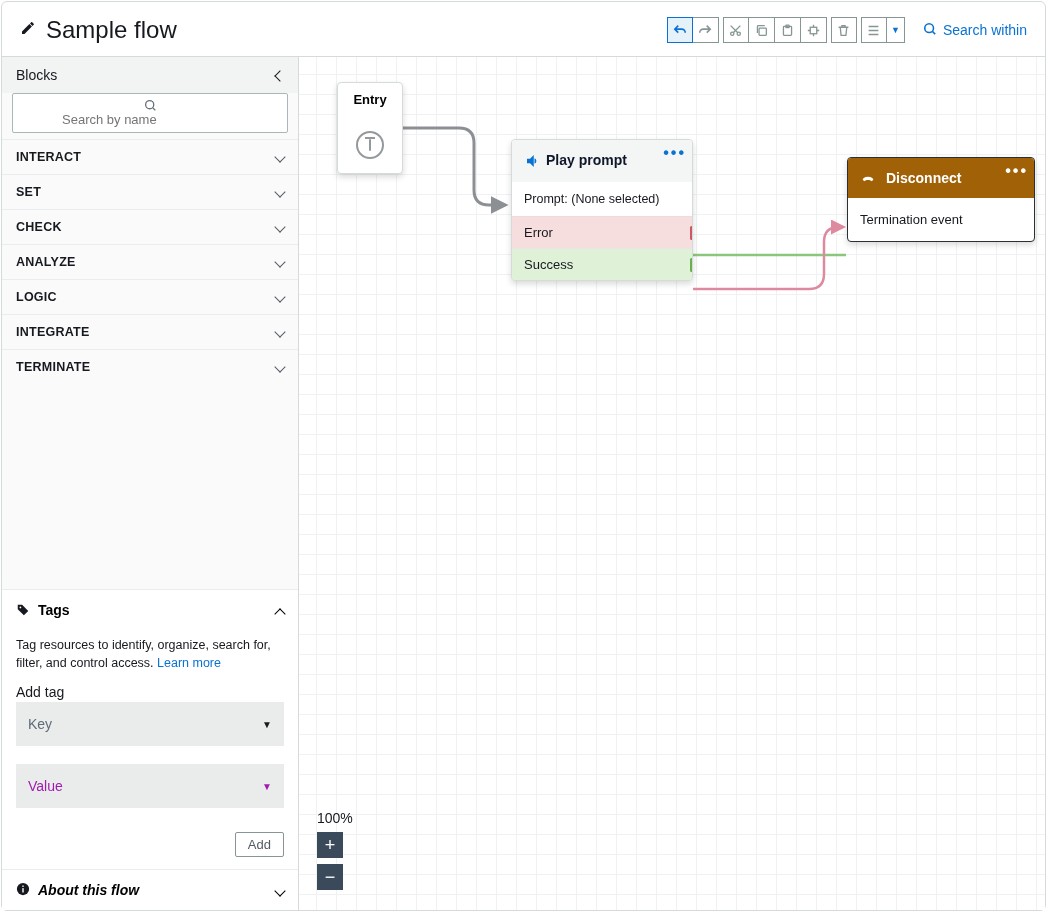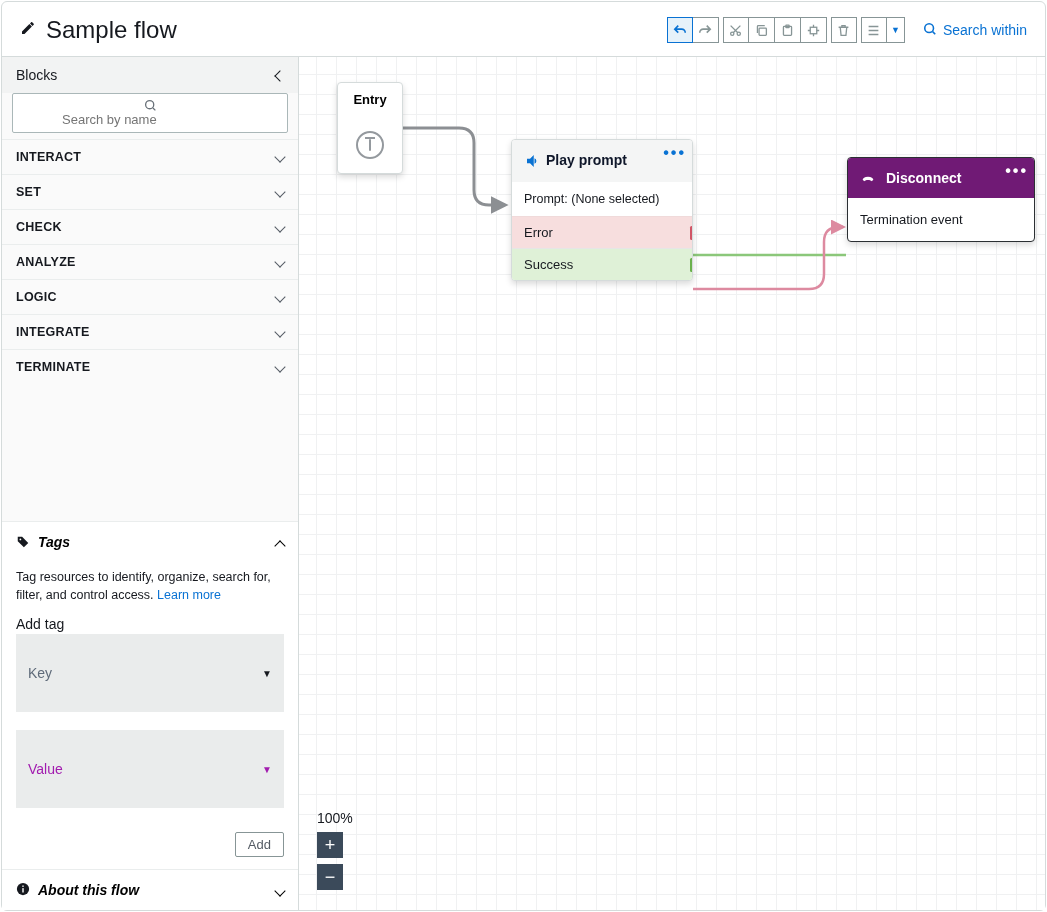--- a/index.html
+++ b/index.html
@@ -22,27 +22,27 @@
 
   
   .sidebar { width: 297px; min-width:297px; border-right:1px solid #d5dbdb; background:#fafafa; display:flex; flex-direction:column; }
   .blocks-hdr { display:flex; align-items:center; justify-content:space-between; padding:10px 14px; font-size:14px; color:#16191f; background:#f2f3f3;}
   .searchbox { margin: 0 10px 6px 10px; background:#fff; border:1px solid #aab7b8; border-radius:2px; display:flex; align-items:center; padding:5px 8px; font-size:13px; color:#687078;flex-direction:column;}
   .searchbox input { border:none; outline:none; flex:1; font-size:13px; color:#16191f; background:transparent;}
   .cat { display:flex; align-items:center; justify-content:space-between; padding:10px 14px; border-top:1px solid #eaeded; font-size:12.5px; font-weight:700; color:#16191f; letter-spacing:0.02em; cursor:pointer;}
   .cat .chev { color:#545b64;}
   .spacer { flex:1; }
 
-  .tags-hdr { display:flex; align-items:center; justify-content:space-between; padding:12px 14px; border-top:1px solid #eaeded; background:#fff; font-size:14px; font-weight:700;font-style:italic;}
+  .tags-hdr { display:flex; align-items:center; justify-content:space-between; padding:12px 14px; border-top:1px solid #eaeded; background:#fff; font-size:14px; font-weight:700;}
   .tags-hdr .left { display:flex; align-items:center; gap:8px;}
   .tags-body { padding: 6px 14px 12px 14px; background:#fff; font-size:13px; color:#16191f;}
   .tags-desc { font-size:12.5px; color:#16191f; line-height:1.45; margin-bottom:12px;}
   .tags-desc a { color:#0972d3; text-decoration:none;}
   .addtag-lbl { font-size:14px; margin-bottom:2px; display:block;}
-  .selfield { background:#eaecec; padding:31px 12px; display:flex; align-items:center; justify-content:space-between; font-size:14px; color:#5f6b7a; margin-bottom:18px;}
+  .selfield { background:#eaecec; padding:14px 12px; display:flex; align-items:center; justify-content:space-between; font-size:14px; color:#5f6b7a; margin-bottom:18px;}
   .selfield.disabled { color:#a21caf; }
   .addbtn-row { display:flex; justify-content:flex-end; padding-top:6px;}
   .addbtn { border:1px solid #879596; background:#fff; padding:4px 12px; font-size:13px; color:#545b64; border-radius:2px; cursor:pointer;}
 
   .about-hdr { display:flex; align-items:center; justify-content:space-between; padding:12px 14px; border-top:1px solid #eaeded; background:#fff; font-size:14px; font-weight:700;}
   .about-hdr .left { display:flex; align-items:flex-start; gap:8px;font-style:italic;}
 
   
   .canvas-wrap { flex:1; position:relative; overflow:hidden; background: #fff;
     background-image: linear-gradient(#f0f1f2 1px, transparent 1px), linear-gradient(90deg,#f0f1f2 1px, transparent 1px);
@@ -60,21 +60,21 @@
   .play .more { position:absolute; top:4px; right:6px; color:#0972d3; font-weight:700; letter-spacing:2px; cursor:pointer;}
   .play .sec { padding:10px 12px; font-size:12.5px; color:#16191f; background:#fff;}
   .outport { padding:8px 12px; font-size:13px; position:relative;}
   .outport .nub { position:absolute; right:-1px; top:50%; transform:translateY(-50%); width:3px; height:14px; border-radius:2px;}
   .out-success { background:#dff1d7; color:#16191f; border-top:1px solid #e6e6e6;}
   .out-success .nub{ background:#6ab04c;}
   .out-error   { background:#f7dede; color:#16191f; border-top:1px solid #f0dada;}
   .out-error .nub  { background:#d05566;}
 
   .disc { left:548px; top:100px; width:188px; border-radius:4px; overflow:hidden; background:#fff; border:1px solid #2b2f33;}
-  .disc .hdr { background:#701a75; color:#fff; padding:12px 12px; font-size:14px; font-weight:700; display:flex; align-items:center; gap:10px;}
+  .disc .hdr { background:#a16207; color:#fff; padding:12px 12px; font-size:14px; font-weight:700; display:flex; align-items:center; gap:10px;}
   .disc .more { position:absolute; top:4px; right:6px; color:#fff; font-weight:700; letter-spacing:2px; cursor:pointer;}
   .disc .sec { padding:14px 12px; font-size:13px; color:#16191f;}
 
   
   .zoom { position:absolute; left:18px; bottom:20px; display:flex; flex-direction:column; align-items:flex-start; gap:6px; }
   .zoom .pct { font-size:14px; color:#16191f;}
   .zoom button { width:26px; height:26px; background:#3b4a5a; color:#fff; border:none; font-size:18px; line-height:1; display:flex; align-items:center; justify-content:center; cursor:pointer;}
 
   .chev-down { display:inline-block; width:8px; height:8px; border-right:1.5px solid currentColor; border-bottom:1.5px solid currentColor; transform:rotate(45deg); margin-top:-3px;}
   .chev-up   { display:inline-block; width:8px; height:8px; border-right:1.5px solid currentColor; border-bottom:1.5px solid currentColor; transform:rotate(-135deg); margin-bottom:-3px;}

